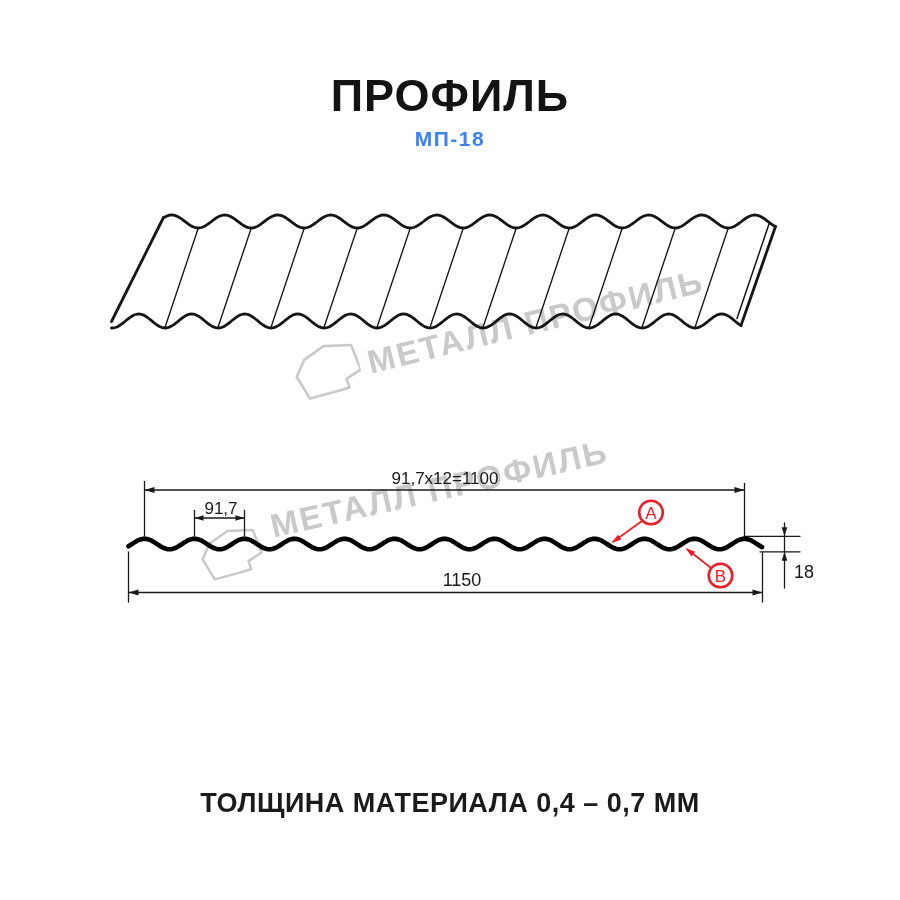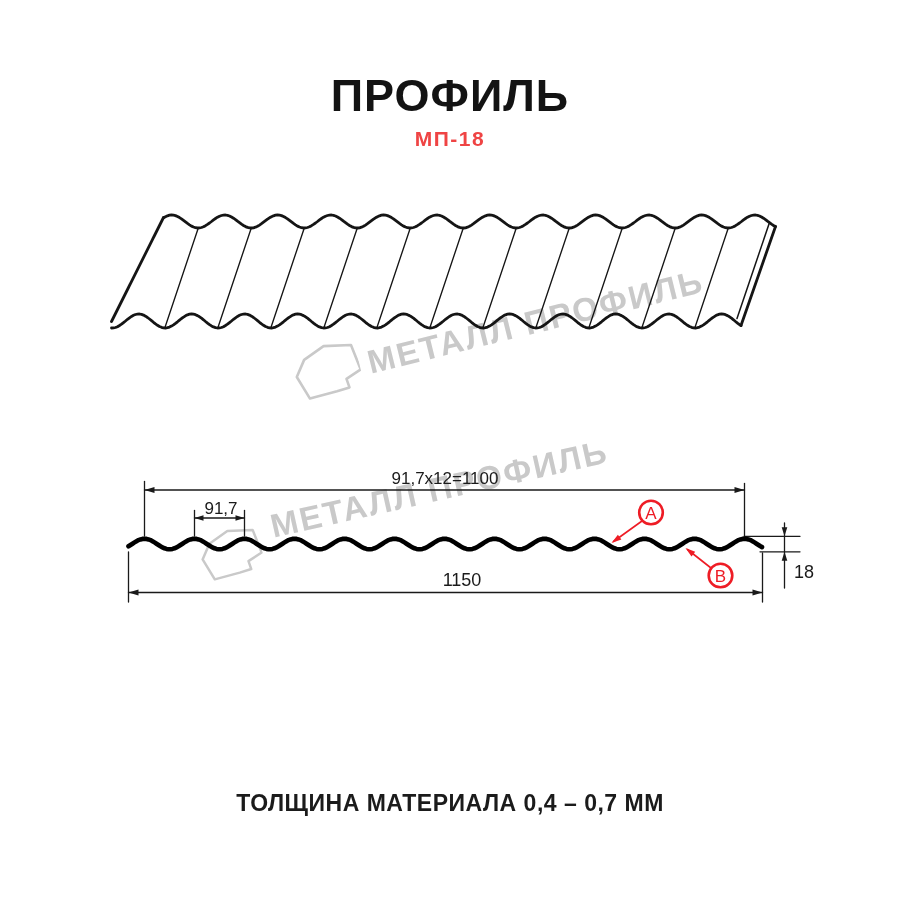--- a/index.html
+++ b/index.html
@@ -1,23 +1,23 @@
 <!DOCTYPE html>
 <html><head>
 <meta charset="utf-8">
 <style>
   html,body{margin:0;padding:0;background:#fff;}
   .canvas{position:relative;width:900px;height:900px;background:#fff;overflow:hidden;
           font-family:"Liberation Sans","DejaVu Sans",sans-serif;}
   .title{position:absolute;left:0;top:76px;width:900px;text-align:center;
          font-size:45px;line-height:40.7px;font-weight:800;letter-spacing:1px;color:#131313;z-index:3;}
   .subtitle{position:absolute;left:0;top:129px;width:900px;text-align:center;
-         font-size:21px;line-height:19px;font-weight:600;letter-spacing:1.5px;color:#ef4444;z-index:3;}
+         font-size:21px;line-height:19px;font-weight:600;letter-spacing:1.5px;color:#3b82f6;z-index:3;}
   .footer-note{position:absolute;left:0;top:793px;width:900px;text-align:center;
-         font-size:23px;line-height:20.8px;font-weight:700;letter-spacing:0.5px;color:#1b1b1b;z-index:3;}
+         font-size:27px;line-height:20.8px;font-weight:700;letter-spacing:0.5px;color:#1b1b1b;z-index:3;}
   .wm-text{position:absolute;white-space:nowrap;font-weight:700;font-size:33px;line-height:33px;
          letter-spacing:2px;color:#c9c9c9;transform-origin:0 50%;z-index:0;}
   .wm-text.one{left:368px;top:346px;transform:rotate(-13.8deg);}
   .wm-text.two{left:271px;top:510px;transform:rotate(-12.7deg);}
   .wm-logo{position:absolute;z-index:0;}
   .wm-logo.one{left:294px;top:344px;transform:rotate(-13deg);}
   .wm-logo.two{left:199px;top:529px;transform:rotate(-13deg);}
   .draw{position:absolute;left:0;top:0;z-index:1;}
   svg text{font-family:"Liberation Sans","DejaVu Sans",sans-serif;}
 </style>

